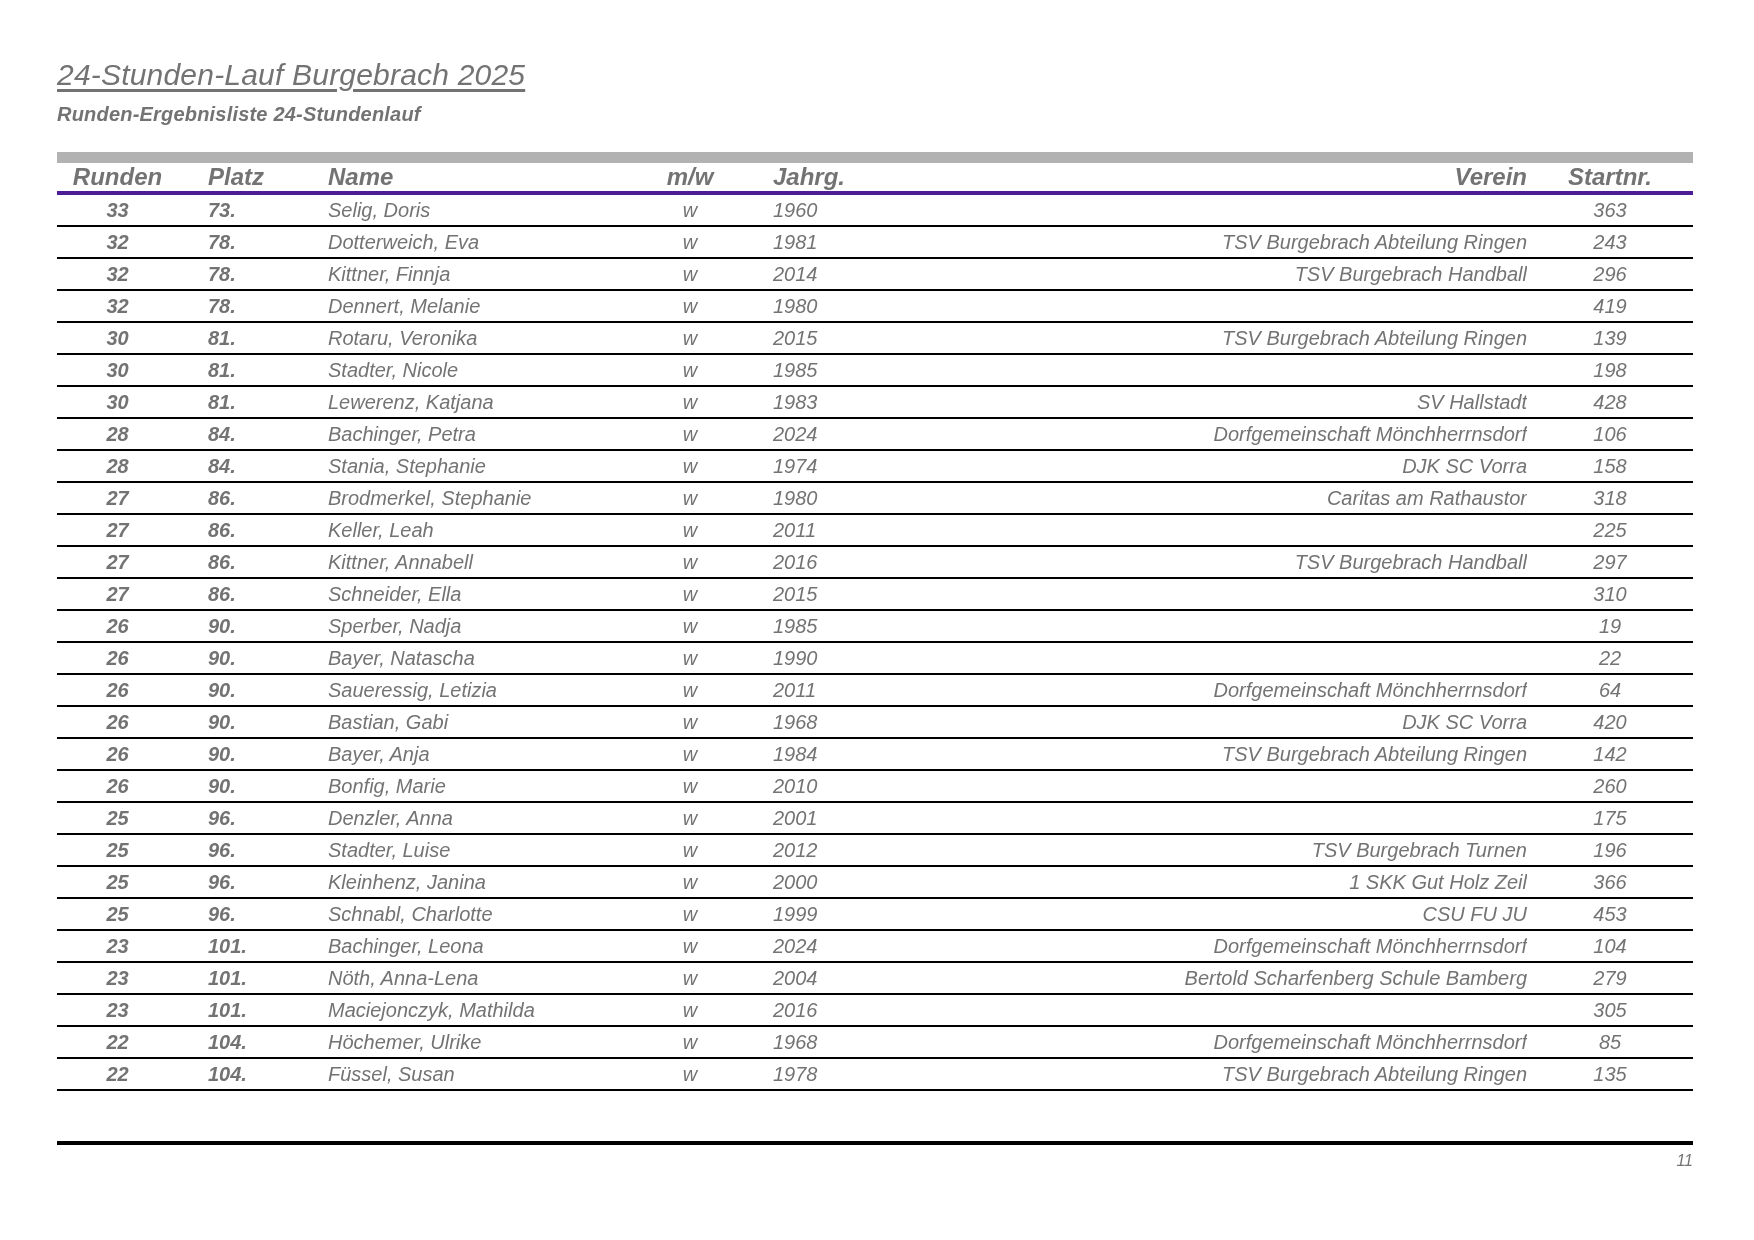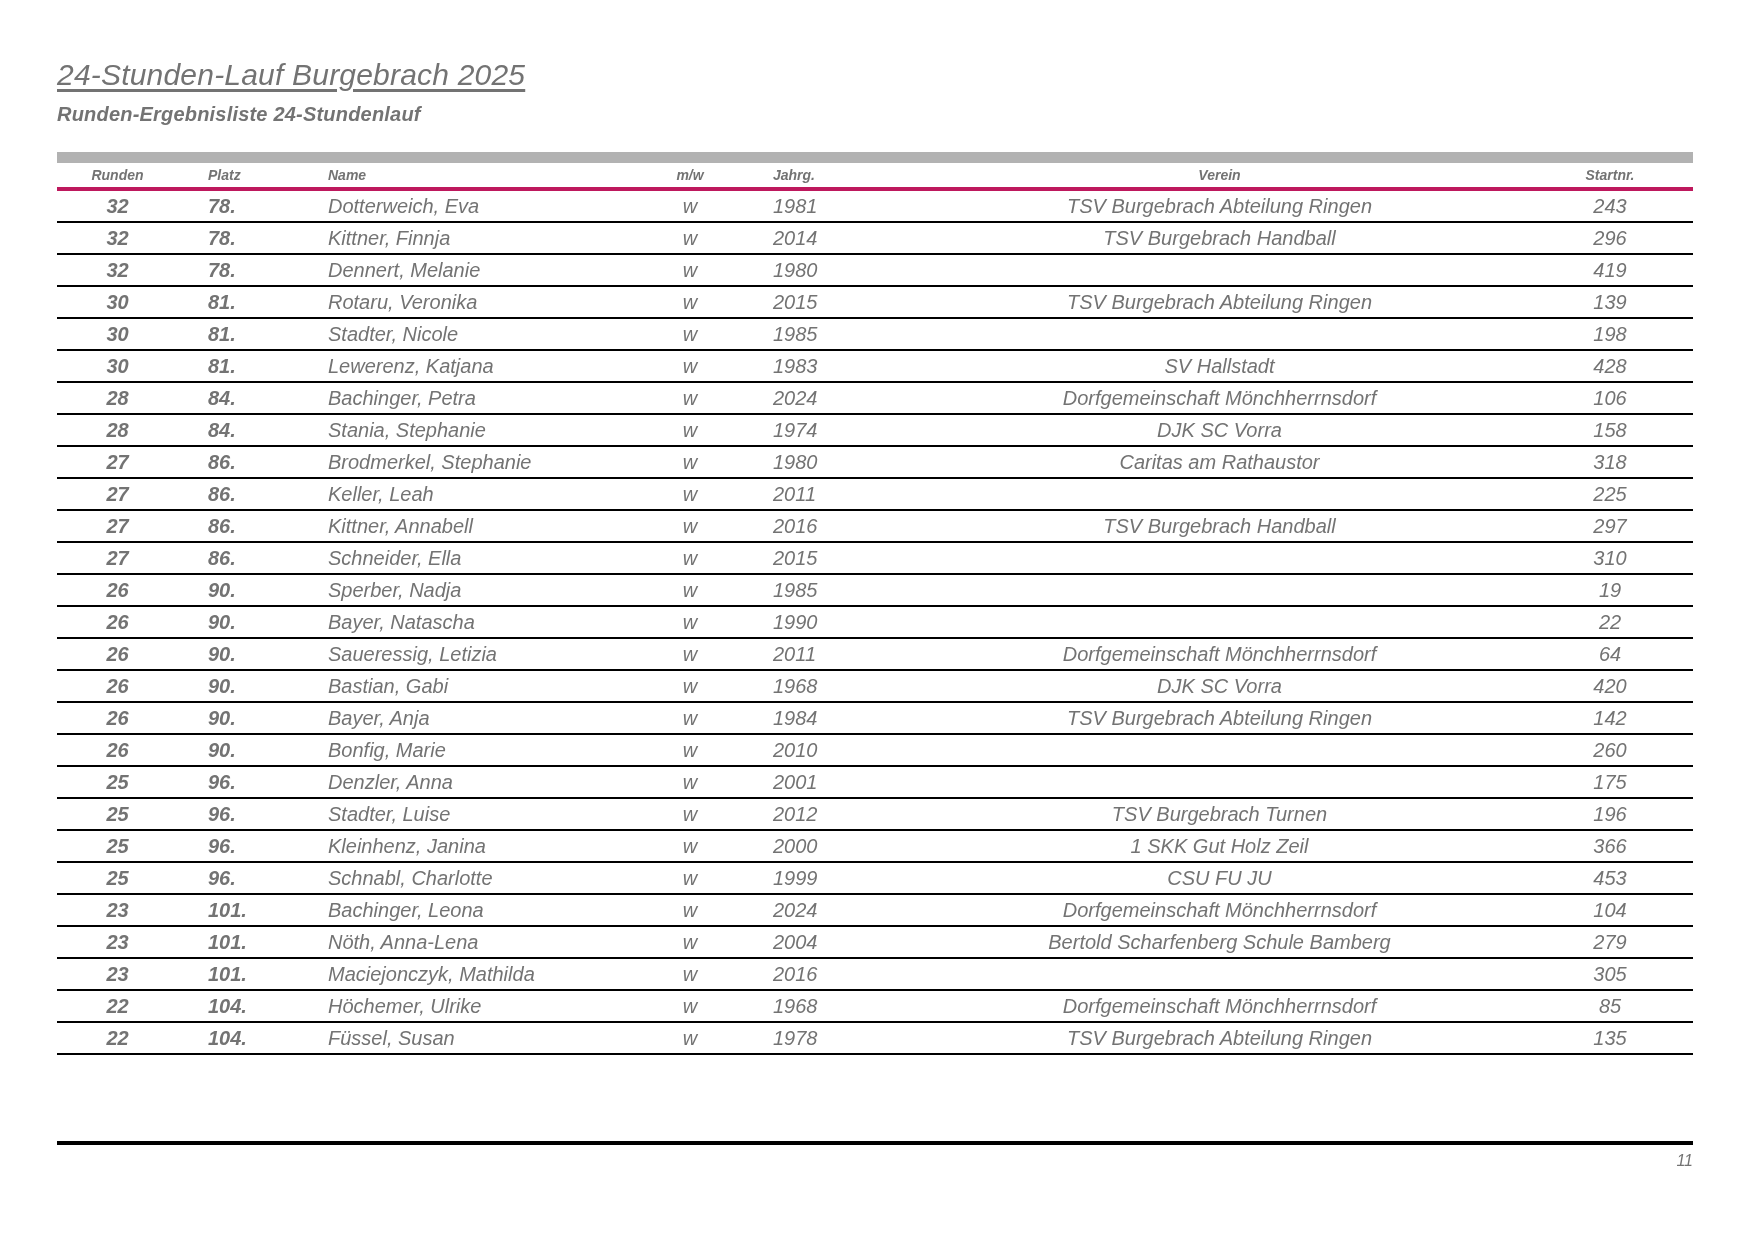--- a/index.html
+++ b/index.html
@@ -52,41 +52,41 @@
     left: 57px;
     top: 163px;
     width: 1636px;
     border-collapse: collapse;
     table-layout: fixed;
     font-size: 20px;
   }
   table.results th {
     height: 24px;
     padding: 0;
-    border-bottom: 4px solid #be185d;
-    font-size: 14px;
+    border-bottom: 4px solid #4c1d95;
+    font-size: 24px;
     font-weight: bold;
     vertical-align: middle;
     white-space: nowrap;
     overflow: hidden;
   }
   table.results td {
     height: 30px;
     padding: 0;
     border-bottom: 2px solid #000000;
     vertical-align: middle;
     white-space: nowrap;
     overflow: hidden;
   }
   .col-runden  { width: 121px; text-align: center; }
   .col-platz   { width: 150px; text-align: left; padding-left: 30px !important; box-sizing: border-box; }
   .col-name    { width: 312px; text-align: left; }
   .col-mw      { width: 100px; text-align: center; }
   .col-jahrg   { width: 172px; text-align: left; padding-left: 33px !important; box-sizing: border-box; }
-  .col-verein  { width: 615px; text-align: center; }
+  .col-verein  { width: 615px; text-align: right; }
   .col-startnr { width: 166px; text-align: center; }
   td.col-runden, td.col-platz { font-weight: bold; }
   .final-rule {
     position: absolute;
     left: 57px;
     top: 1141px;
     width: 1636px;
     height: 4px;
     background: #000000;
   }
@@ -116,20 +116,29 @@
         <th class="col-platz">Platz</th>
         <th class="col-name">Name</th>
         <th class="col-mw">m/w</th>
         <th class="col-jahrg">Jahrg.</th>
         <th class="col-verein">Verein</th>
         <th class="col-startnr">Startnr.</th>
       </tr>
     </thead>
     <tbody>
         <tr>
+          <td class="col-runden">33</td>
+          <td class="col-platz">73.</td>
+          <td class="col-name">Selig, Doris</td>
+          <td class="col-mw">w</td>
+          <td class="col-jahrg">1960</td>
+          <td class="col-verein"></td>
+          <td class="col-startnr">363</td>
+        </tr>
+        <tr>
           <td class="col-runden">32</td>
           <td class="col-platz">78.</td>
           <td class="col-name">Dotterweich, Eva</td>
           <td class="col-mw">w</td>
           <td class="col-jahrg">1981</td>
           <td class="col-verein">TSV Burgebrach Abteilung Ringen</td>
           <td class="col-startnr">243</td>
         </tr>
         <tr>
           <td class="col-runden">32</td>

